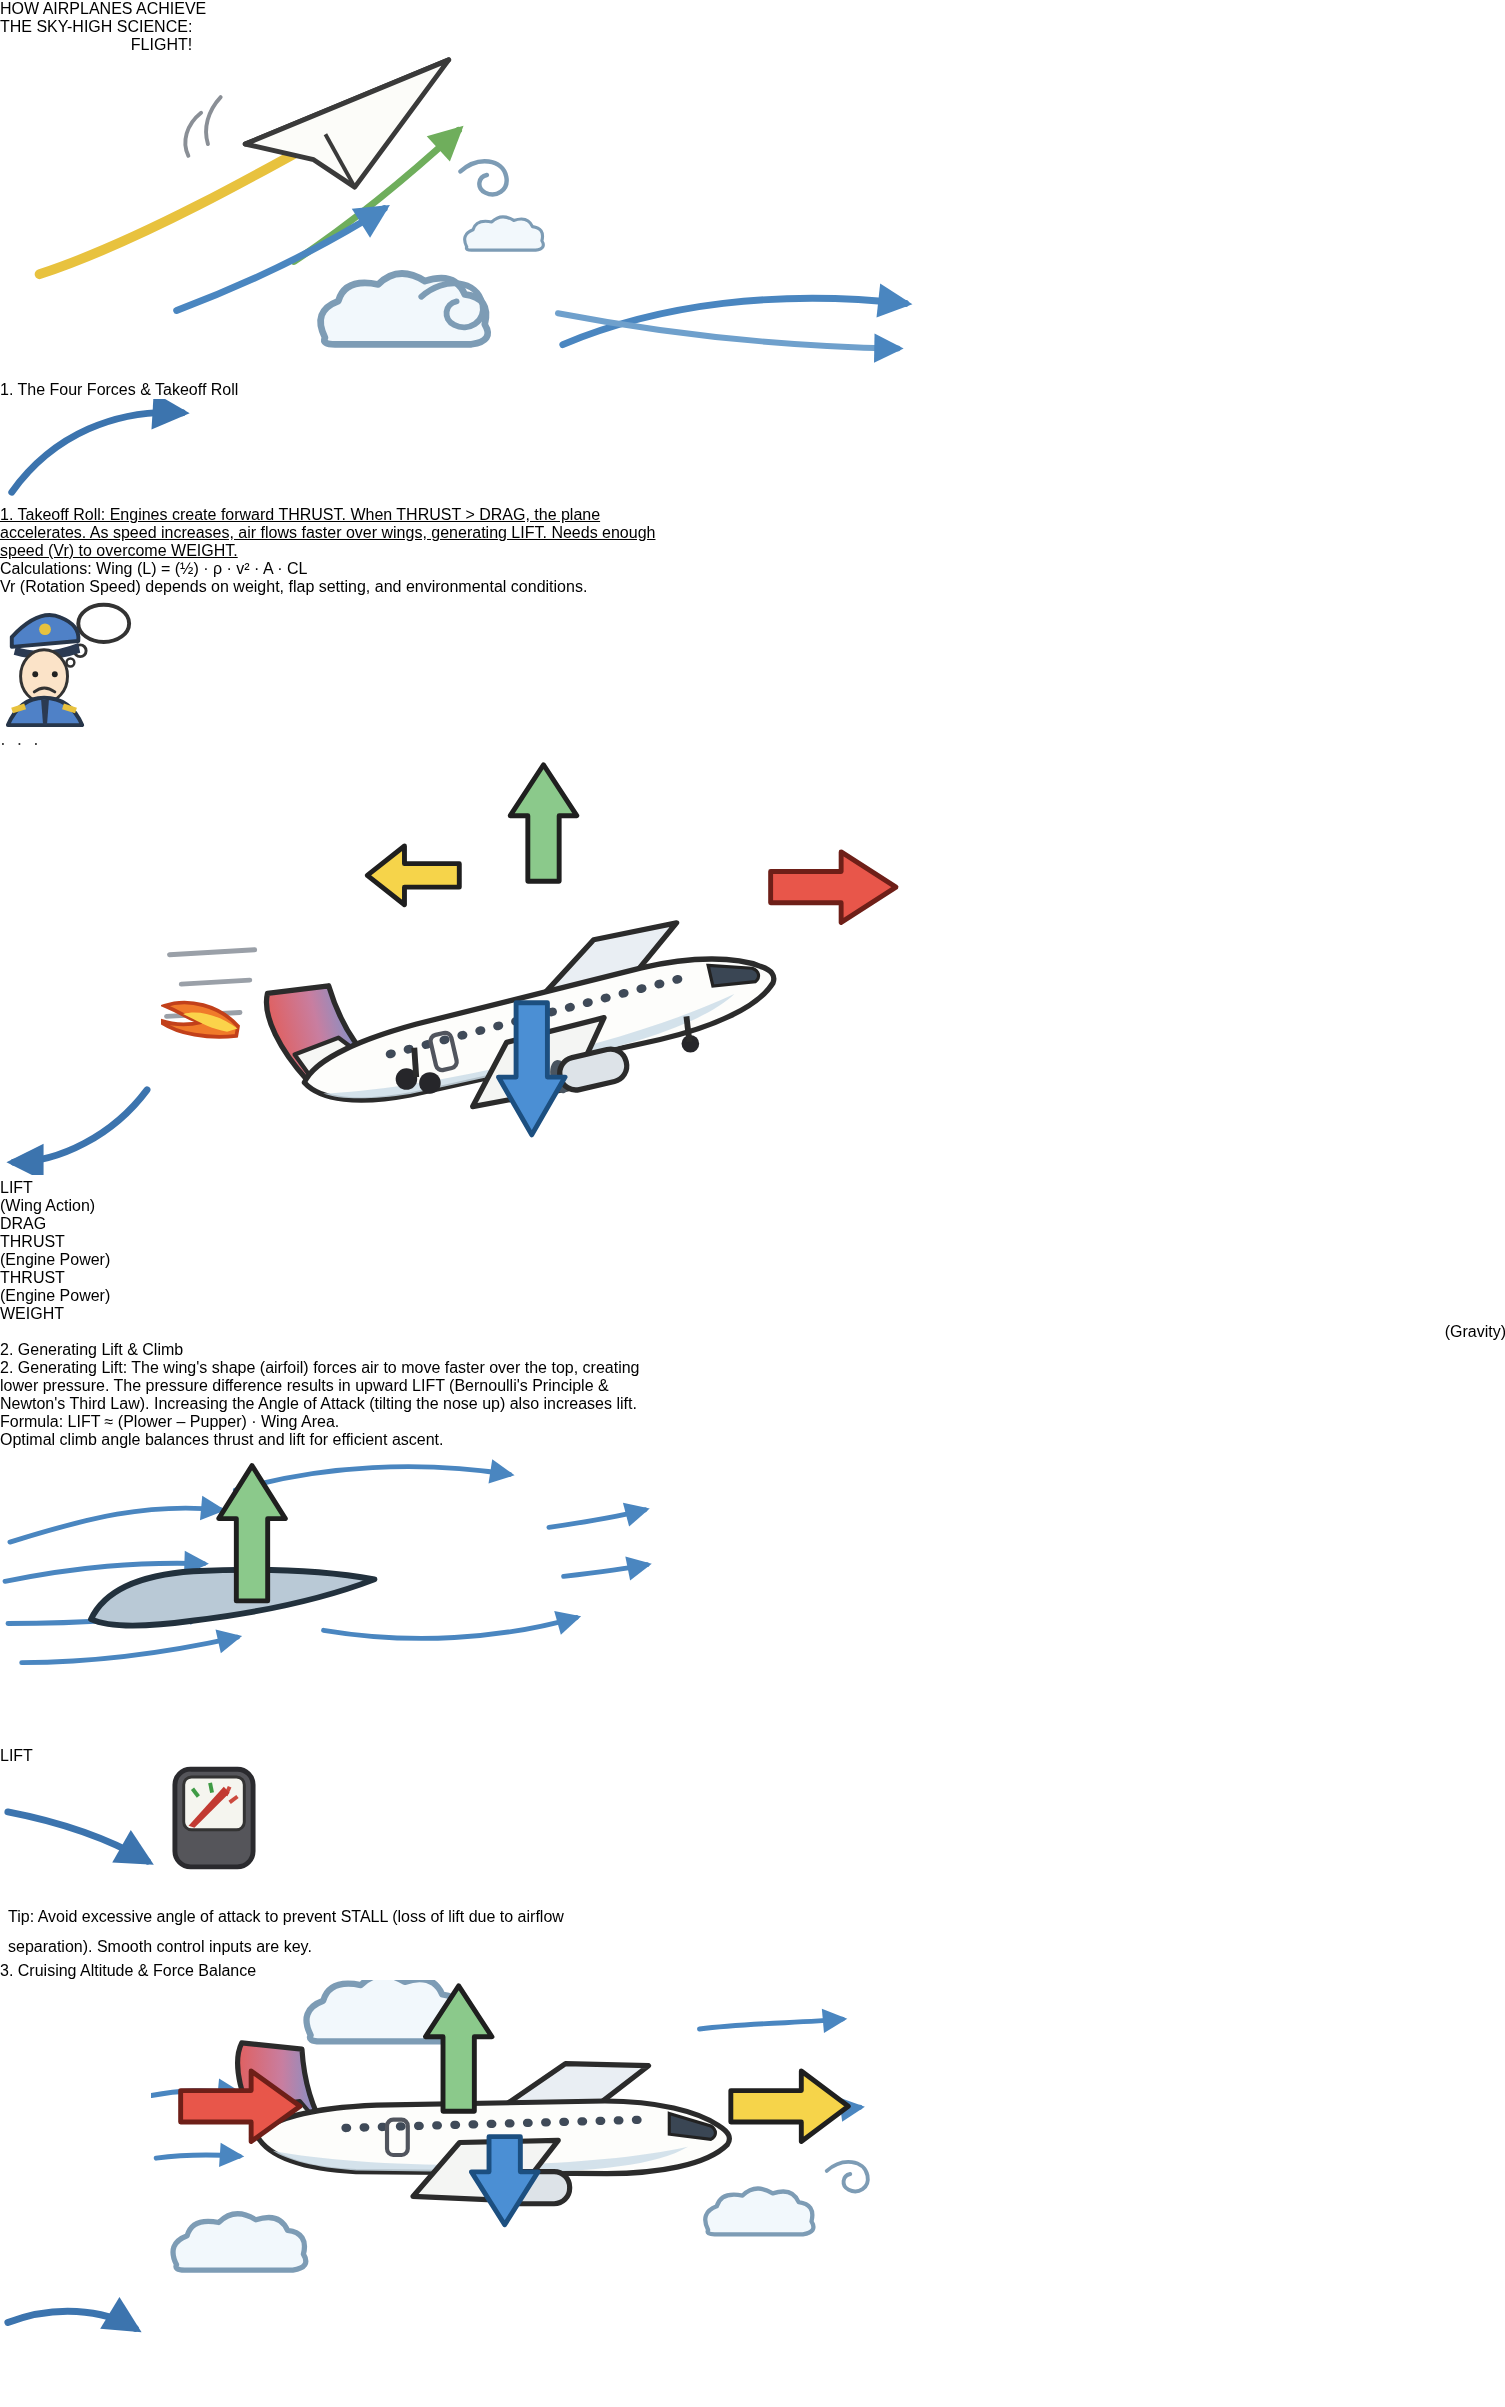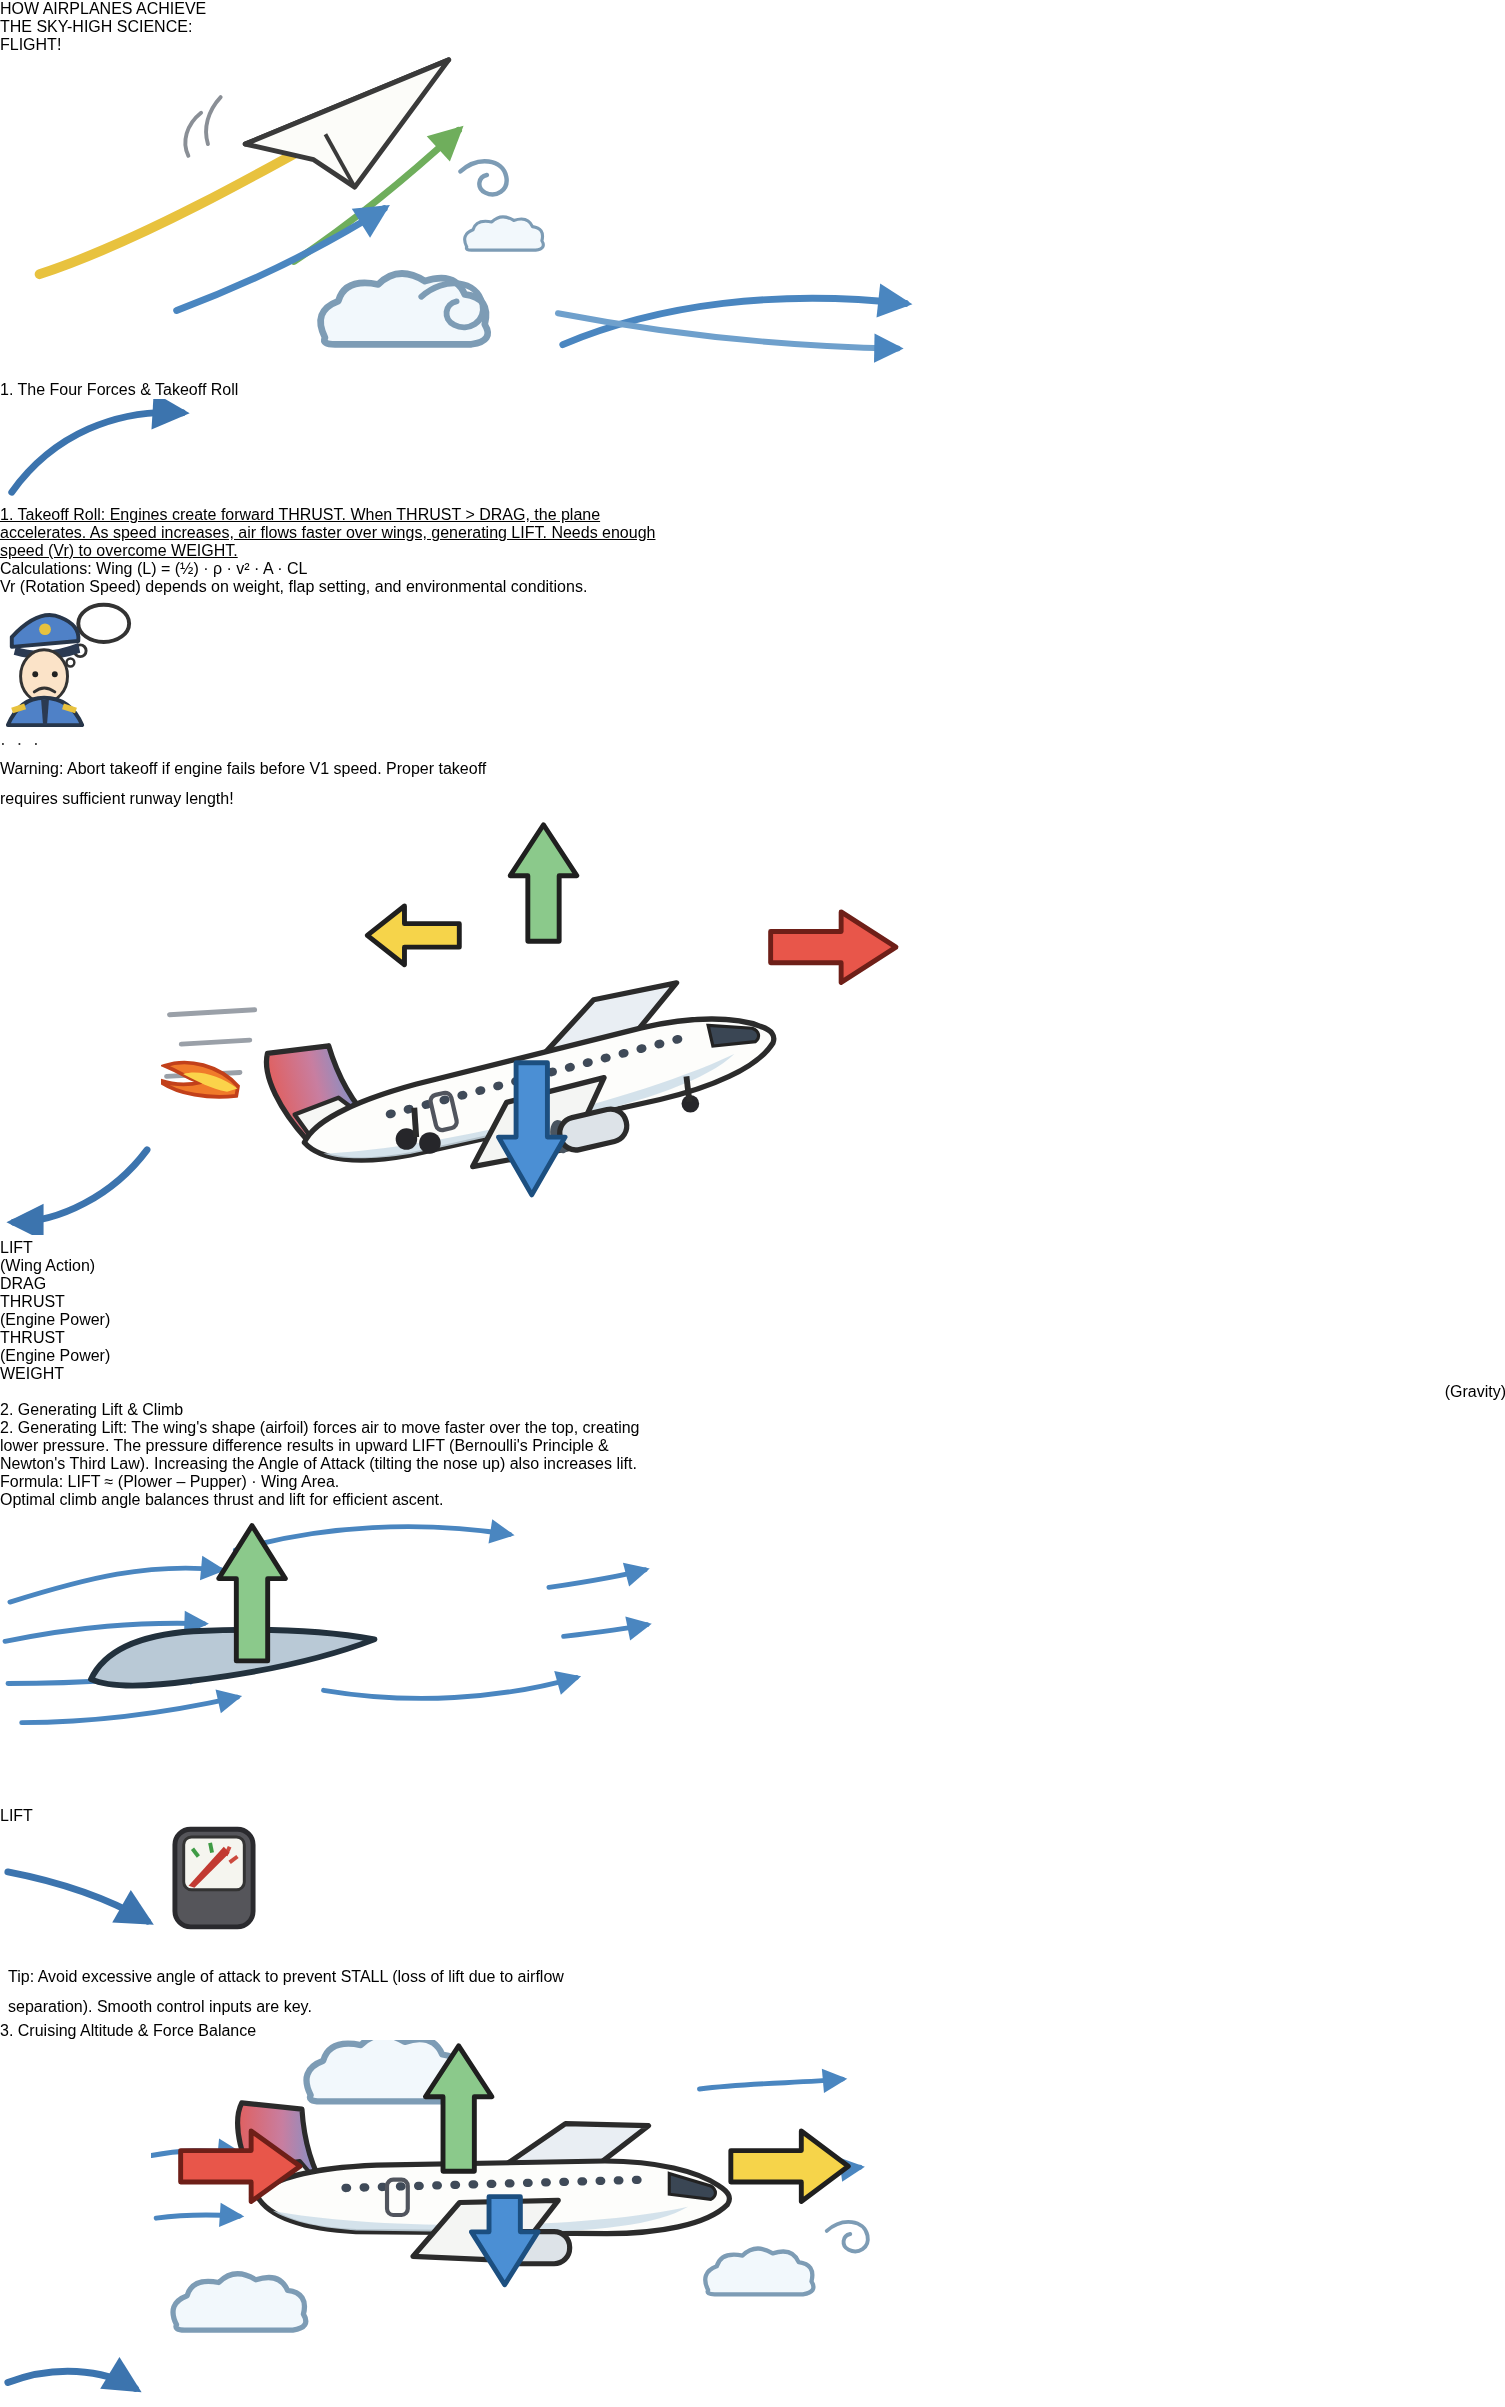--- a/index.html
+++ b/index.html
@@ -84,21 +84,21 @@
   </defs>
 </svg>
 
 <div class="wood"></div>
 
 <div class="page">
 
   
   <div class="t-line t2" style="left:69px;top:161px;width:970px;">HOW AIRPLANES ACHIEVE</div>
   <div class="t-line t1" style="left:93px;top:69px;width:970px;">THE SKY-HIGH SCIENCE:</div>
-  <div class="t-line t3" style="left:578px;top:243px;width:323px;">FLIGHT!</div>
+  <div class="t-line t3" style="left:578px;top:243px;width:323px;text-align:center;">FLIGHT!</div>
   <div class="dash" style="left:65px;top:94px;width:61px;background:#d6453f;transform:rotate(-3deg);"></div>
   <div class="dash" style="left:76px;top:114px;width:39px;background:#b9837d;transform:rotate(-3deg);"></div>
   <div class="dash" style="left:69px;top:133px;width:51px;background:#d6453f;transform:rotate(-3deg);"></div>
   <div class="dash" style="left:49px;top:192px;width:53px;background:#4679bd;transform:rotate(-3deg);"></div>
   <div class="dash" style="left:61px;top:212px;width:35px;background:#8aa8cc;transform:rotate(-3deg);"></div>
   <div class="dash" style="left:529px;top:257px;width:39px;background:#e8c23e;transform:rotate(-6deg);"></div>
 
   
   <svg style="left:912px;top:17.6px;" width="549" height="323" viewBox="0 0 560 330">
     <path d="M40,225 C140,192 260,125 372,62" fill="none" stroke="#e8c23e" stroke-width="10" stroke-linecap="round" marker-end="url(#ahY)"></path>
@@ -153,23 +153,20 @@
     <ellipse cx="45" cy="82" rx="24" ry="27" fill="#fbe3c8" stroke="#333" stroke-width="3"></ellipse>
     <circle cx="36" cy="80" r="3" fill="#222"></circle>
       <circle cx="56" cy="80" r="3" fill="#222"></circle>
     <path d="M35,98 Q45,90 56,98" fill="none" stroke="#333" stroke-width="3" stroke-linecap="round"></path>
     <path d="M8,132 Q20,104 45,104 Q72,104 84,132 Z" fill="#4f81c7" stroke="#27364a" stroke-width="4" stroke-linejoin="round"></path>
     <polygon points="42,106 50,106 48,132 44,132" fill="#2b3a52"></polygon>
     <rect x="12" y="112" width="14" height="6" fill="#e8c23e" transform="rotate(-18 19 115)"></rect>
     <rect x="64" y="112" width="14" height="6" fill="#e8c23e" transform="rotate(18 71 115)"></rect>
   </svg>
   <div class="badge" style="left:890px;top:680px;width:55px;font-size:17.6px;color:#333;letter-spacing:2.9px;">· · ·</div>
-  <div class="body" style="left:941px;top:676px;width:529px;line-height:30px;">Warning: Abort takeoff if engine fails
-before V1 speed. Proper takeoff requires
-sufficient runway length!</div>
 
   
   <svg style="left:676px;top:730px;" width="157" height="93" viewBox="0 0 160 95">
     <path d="M150,8 C115,55 60,82 14,82" fill="none" stroke="#3c74ae" stroke-width="7" stroke-linecap="round" marker-end="url(#ah)"></path>
   </svg>
 
   
   <svg style="left:39px;top:372px;" width="765" height="421" viewBox="0 0 780 430">
     <line x1="8" y1="205" x2="95" y2="200" stroke="#9aa0a8" stroke-width="5" stroke-linecap="round"></line>
     <line x1="20" y1="235" x2="90" y2="231" stroke="#9aa0a8" stroke-width="5" stroke-linecap="round"></line>

